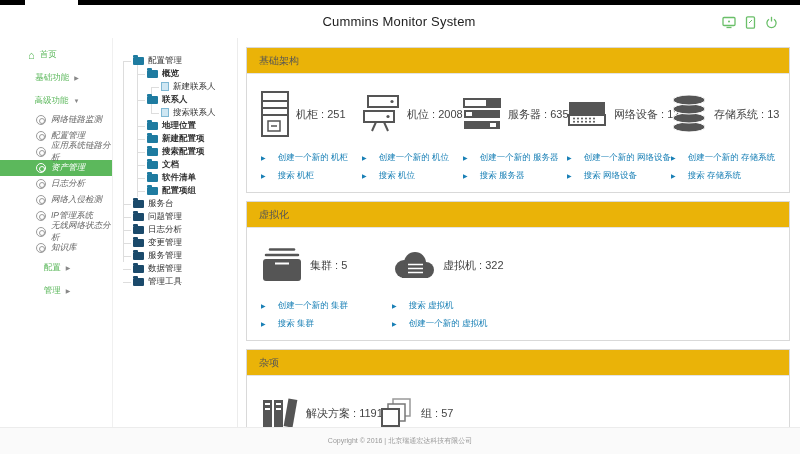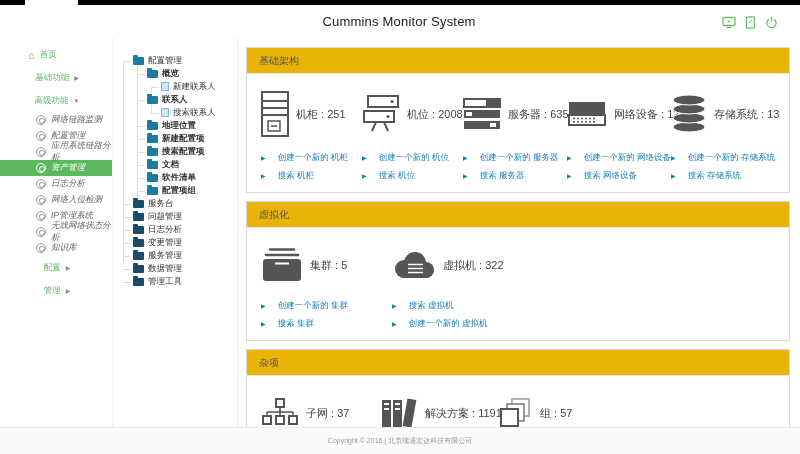--- a/index.html
+++ b/index.html
@@ -417,37 +417,20 @@
           </div>
         </div>
 
       </div>
     </div>
 
     <div class="sec sec3">
       <div class="shead">杂项</div>
       <div class="sbody">
 
-        <div class="card">
-          <div class="card-top">
-            <svg width="38" height="30" viewBox="0 0 38 30">
-              <rect x="15" y="1" width="8" height="8" fill="none" stroke="#555" stroke-width="2"></rect>
-              <line x1="19" y1="9" x2="19" y2="14" stroke="#555" stroke-width="1.5"></line>
-              <line x1="6" y1="14" x2="32" y2="14" stroke="#555" stroke-width="1.5"></line>
-              <line x1="6" y1="14" x2="6" y2="18" stroke="#555" stroke-width="1.5"></line>
-              <line x1="19" y1="14" x2="19" y2="18" stroke="#555" stroke-width="1.5"></line>
-              <line x1="32" y1="14" x2="32" y2="18" stroke="#555" stroke-width="1.5"></line>
-              <rect x="2" y="18" width="8" height="8" fill="none" stroke="#555" stroke-width="2"></rect>
-              <rect x="15" y="18" width="8" height="8" fill="none" stroke="#555" stroke-width="2"></rect>
-              <rect x="28" y="18" width="8" height="8" fill="none" stroke="#555" stroke-width="2"></rect>
-            </svg>
-            <span class="card-title">子网 : 37</span>
-          </div>
-
-        </div>
 
         <div class="card">
           <div class="card-top">
             <svg width="38" height="33" viewBox="0 0 38 33">
               <rect x="2" y="3" width="9" height="27" fill="#555"></rect>
               <rect x="4" y="6" width="5" height="2" fill="#fff"></rect>
               <rect x="4" y="11" width="5" height="2" fill="#fff"></rect>
               <rect x="13" y="3" width="9" height="27" fill="#555"></rect>
               <rect x="15" y="6" width="5" height="2" fill="#fff"></rect>
               <rect x="15" y="11" width="5" height="2" fill="#fff"></rect>

